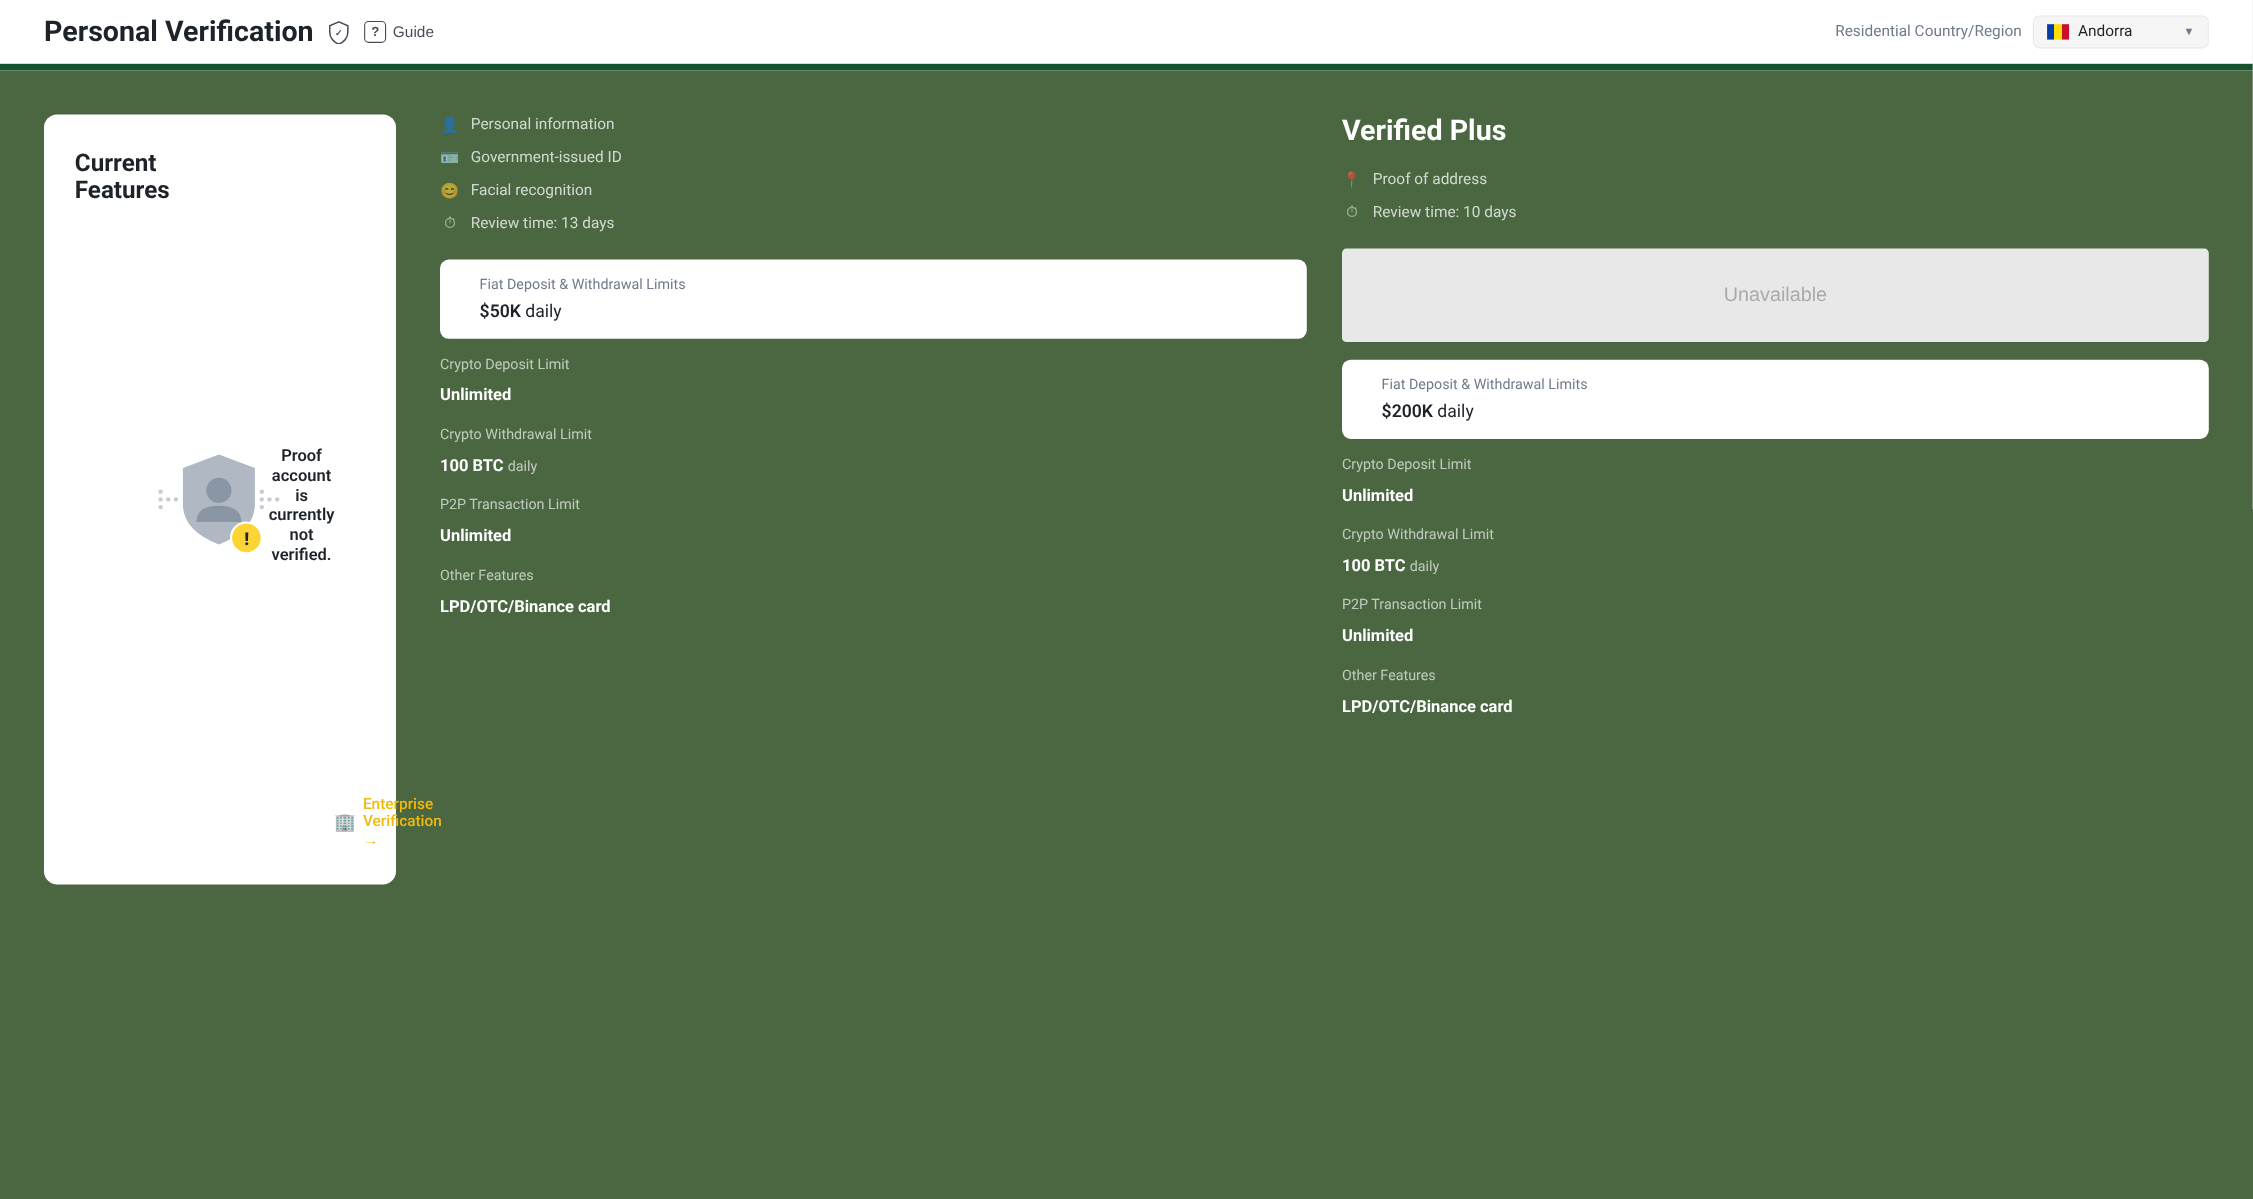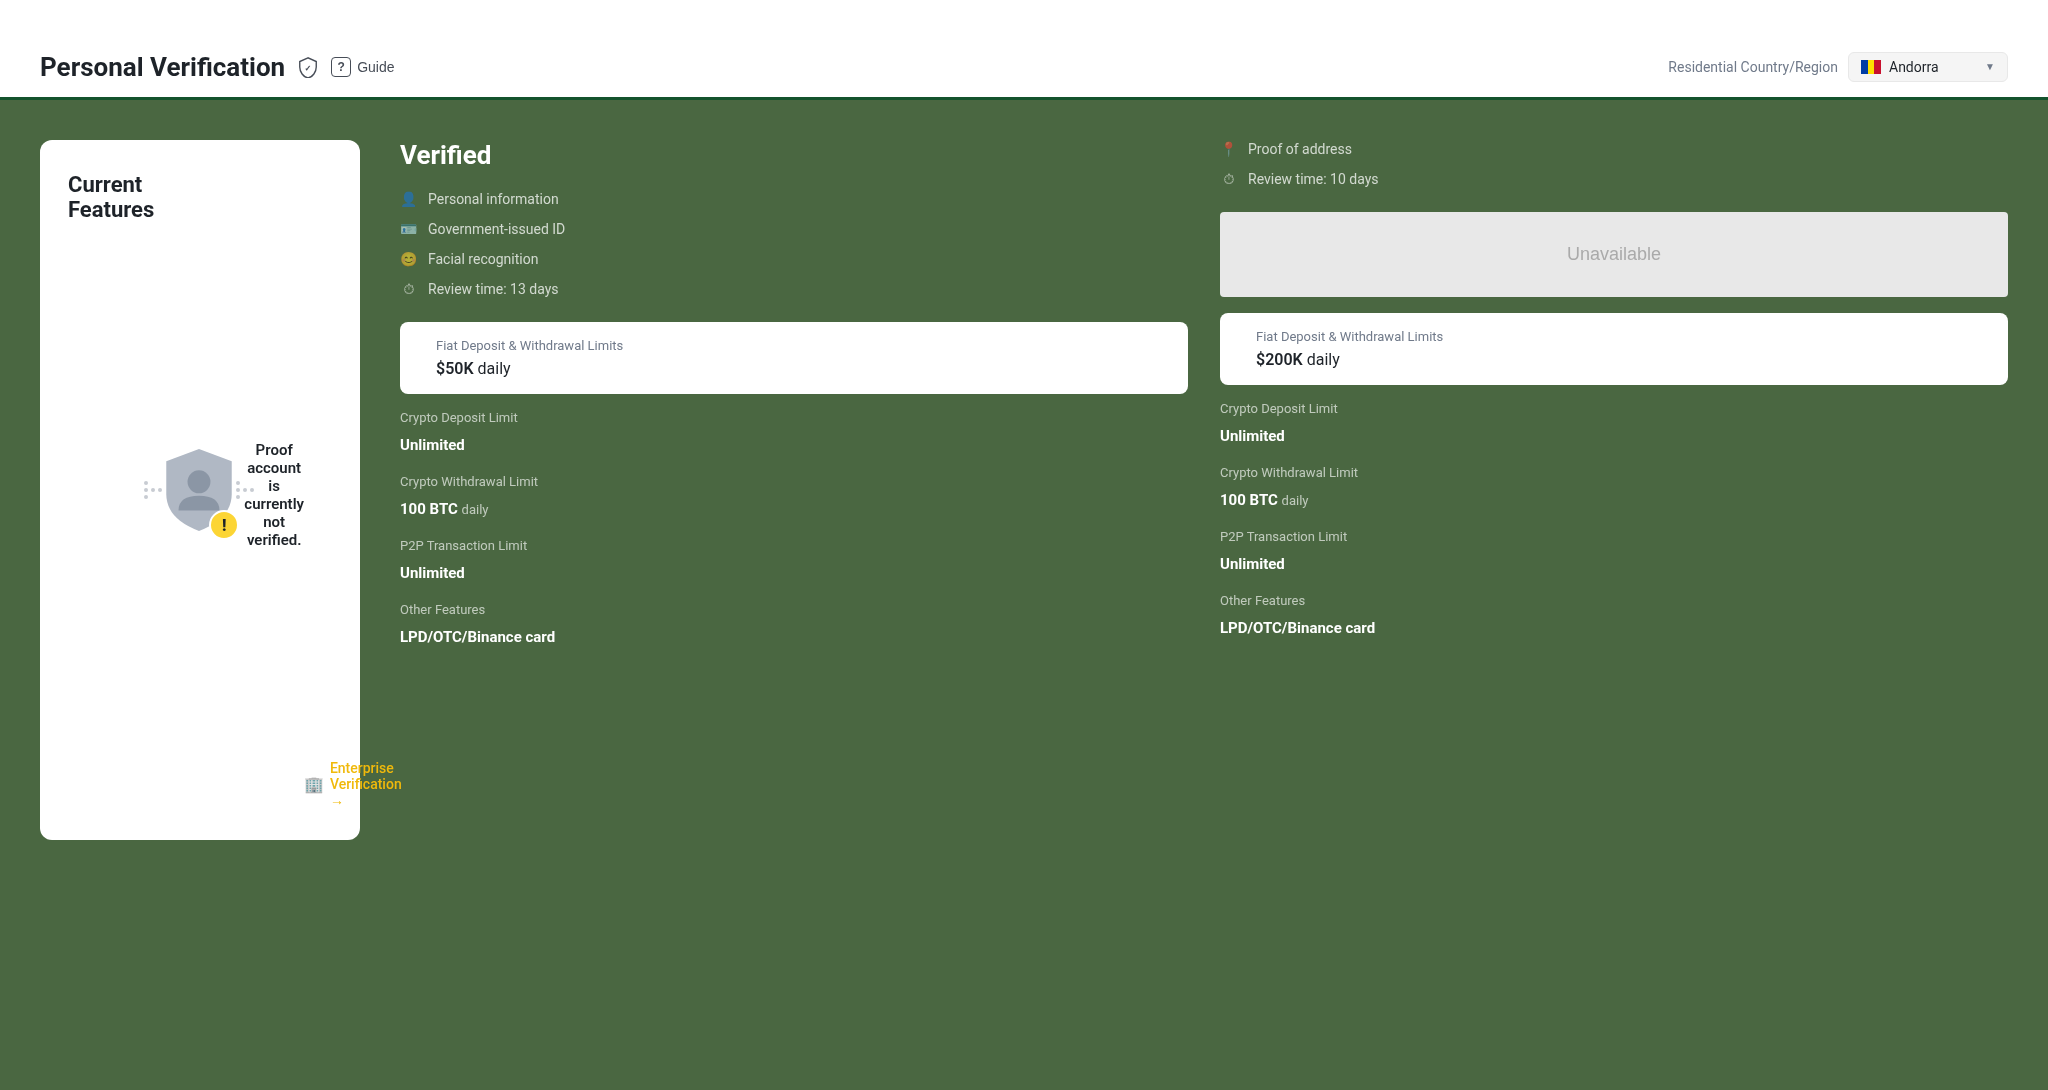--- a/index.html
+++ b/index.html
@@ -5,27 +5,26 @@
     * { box-sizing: border-box; margin: 0; padding: 0; }
     body {
       font-family: -apple-system, BlinkMacSystemFont, 'Segoe UI', Roboto, sans-serif;
       background: #fff;
       min-height: 100vh;
     }
 
     
     .header {
       background: #fff;
-      border-bottom: 3px solid #14532d;
+      border-bottom: 6px solid #14532d;
       padding: 0 40px;
       height: 64px;
       display: flex;
       align-items: center;
       justify-content: space-between;
-      margin-top: 36px;
     }
     .header-left {
       display: flex;
       align-items: center;
       gap: 12px;
     }
     .page-title {
       font-size: 26px;
       font-weight: 700;
       color: #1e2329;
@@ -368,21 +367,20 @@
 
     <a class="enterprise-link">
       <span class="enterprise-icon">🏢</span>
       <span>Enterprise Verification →</span>
     </a>
   </div>
 
   <div class="tiers-container">
 
     <div class="tier">
-      <h2 class="tier-title">Verified</h2>
 
       <div class="tier-features">
         <div class="tier-feature">
           <span class="feature-icon">👤</span>
           <span>Personal information</span>
         </div>
         <div class="tier-feature">
           <span class="feature-icon">🪪</span>
           <span>Government-issued ID</span>
         </div>
@@ -422,20 +420,21 @@
         <div class="limit-row-value">Unlimited</div>
       </div>
 
       <div class="limit-row">
         <div class="limit-row-label">Other Features</div>
         <div class="limit-row-value">LPD/OTC/Binance card</div>
       </div>
     </div>
 
     <div class="tier">
+      <h2 class="tier-title">Verified Plus</h2>
 
       <div class="tier-features">
         <div class="tier-feature">
           <span class="feature-icon">📍</span>
           <span>Proof of address</span>
         </div>
         <div class="tier-feature">
           <span class="feature-icon">⏱</span>
           <span>Review time: 10 days</span>
         </div>

